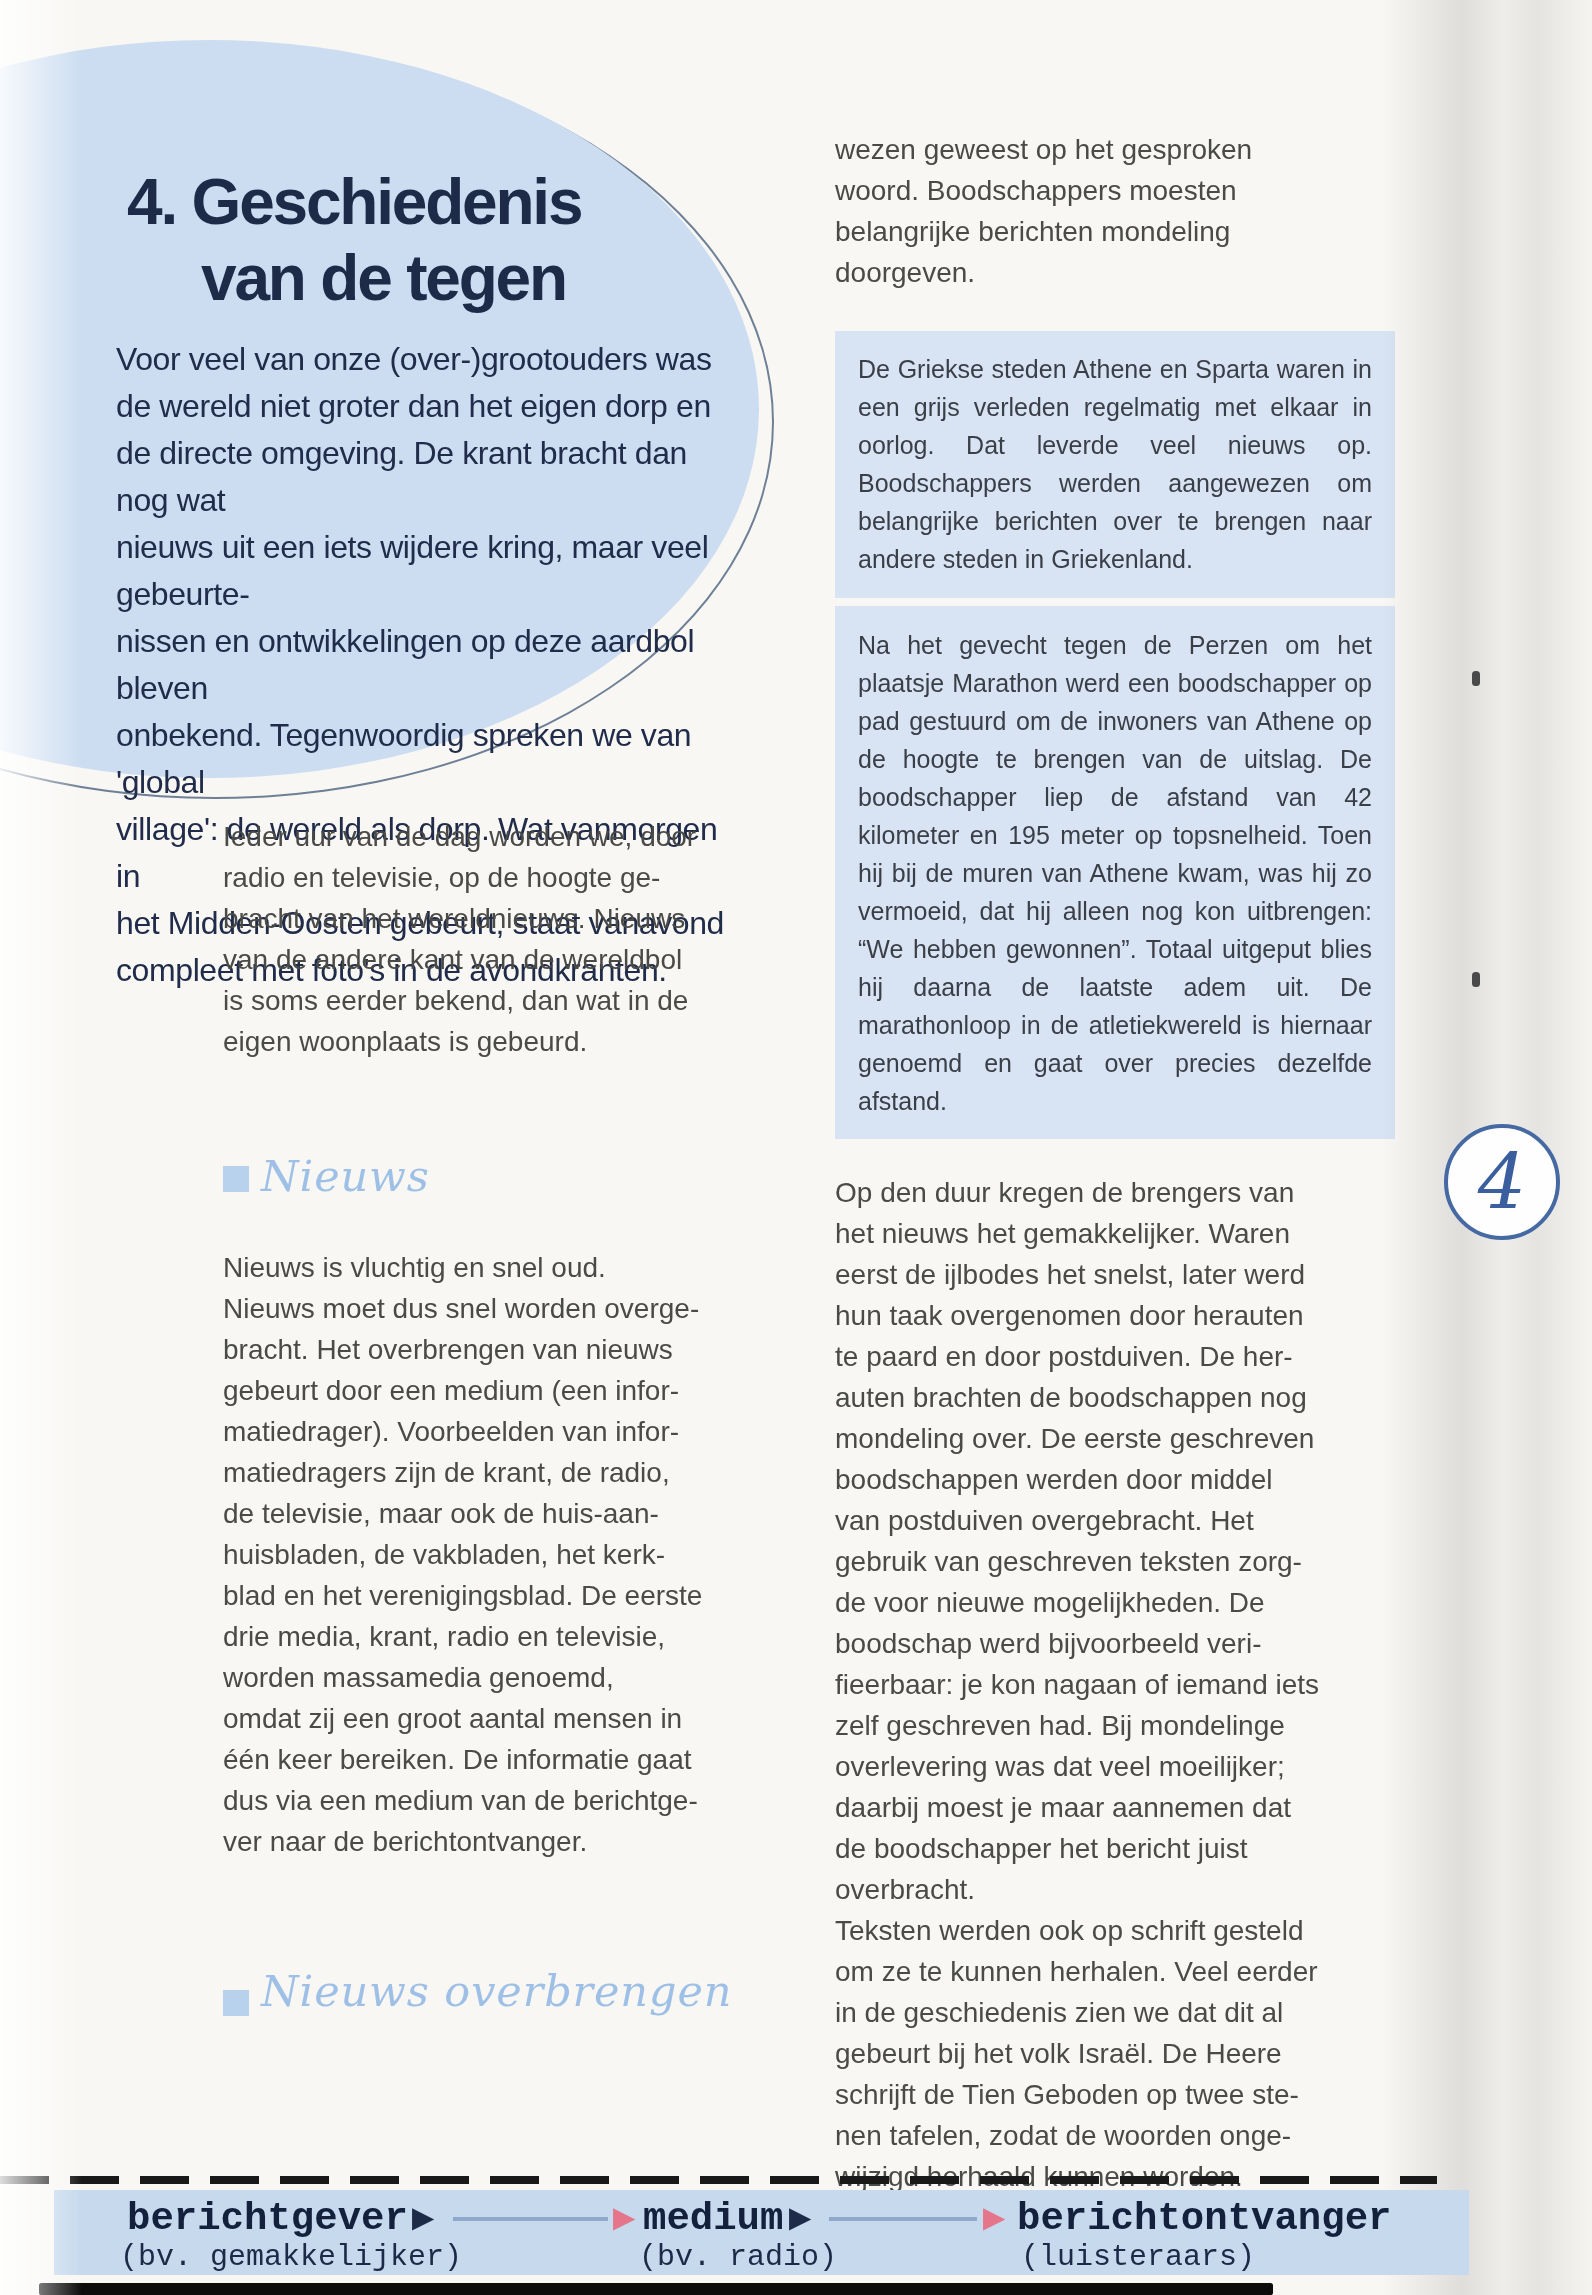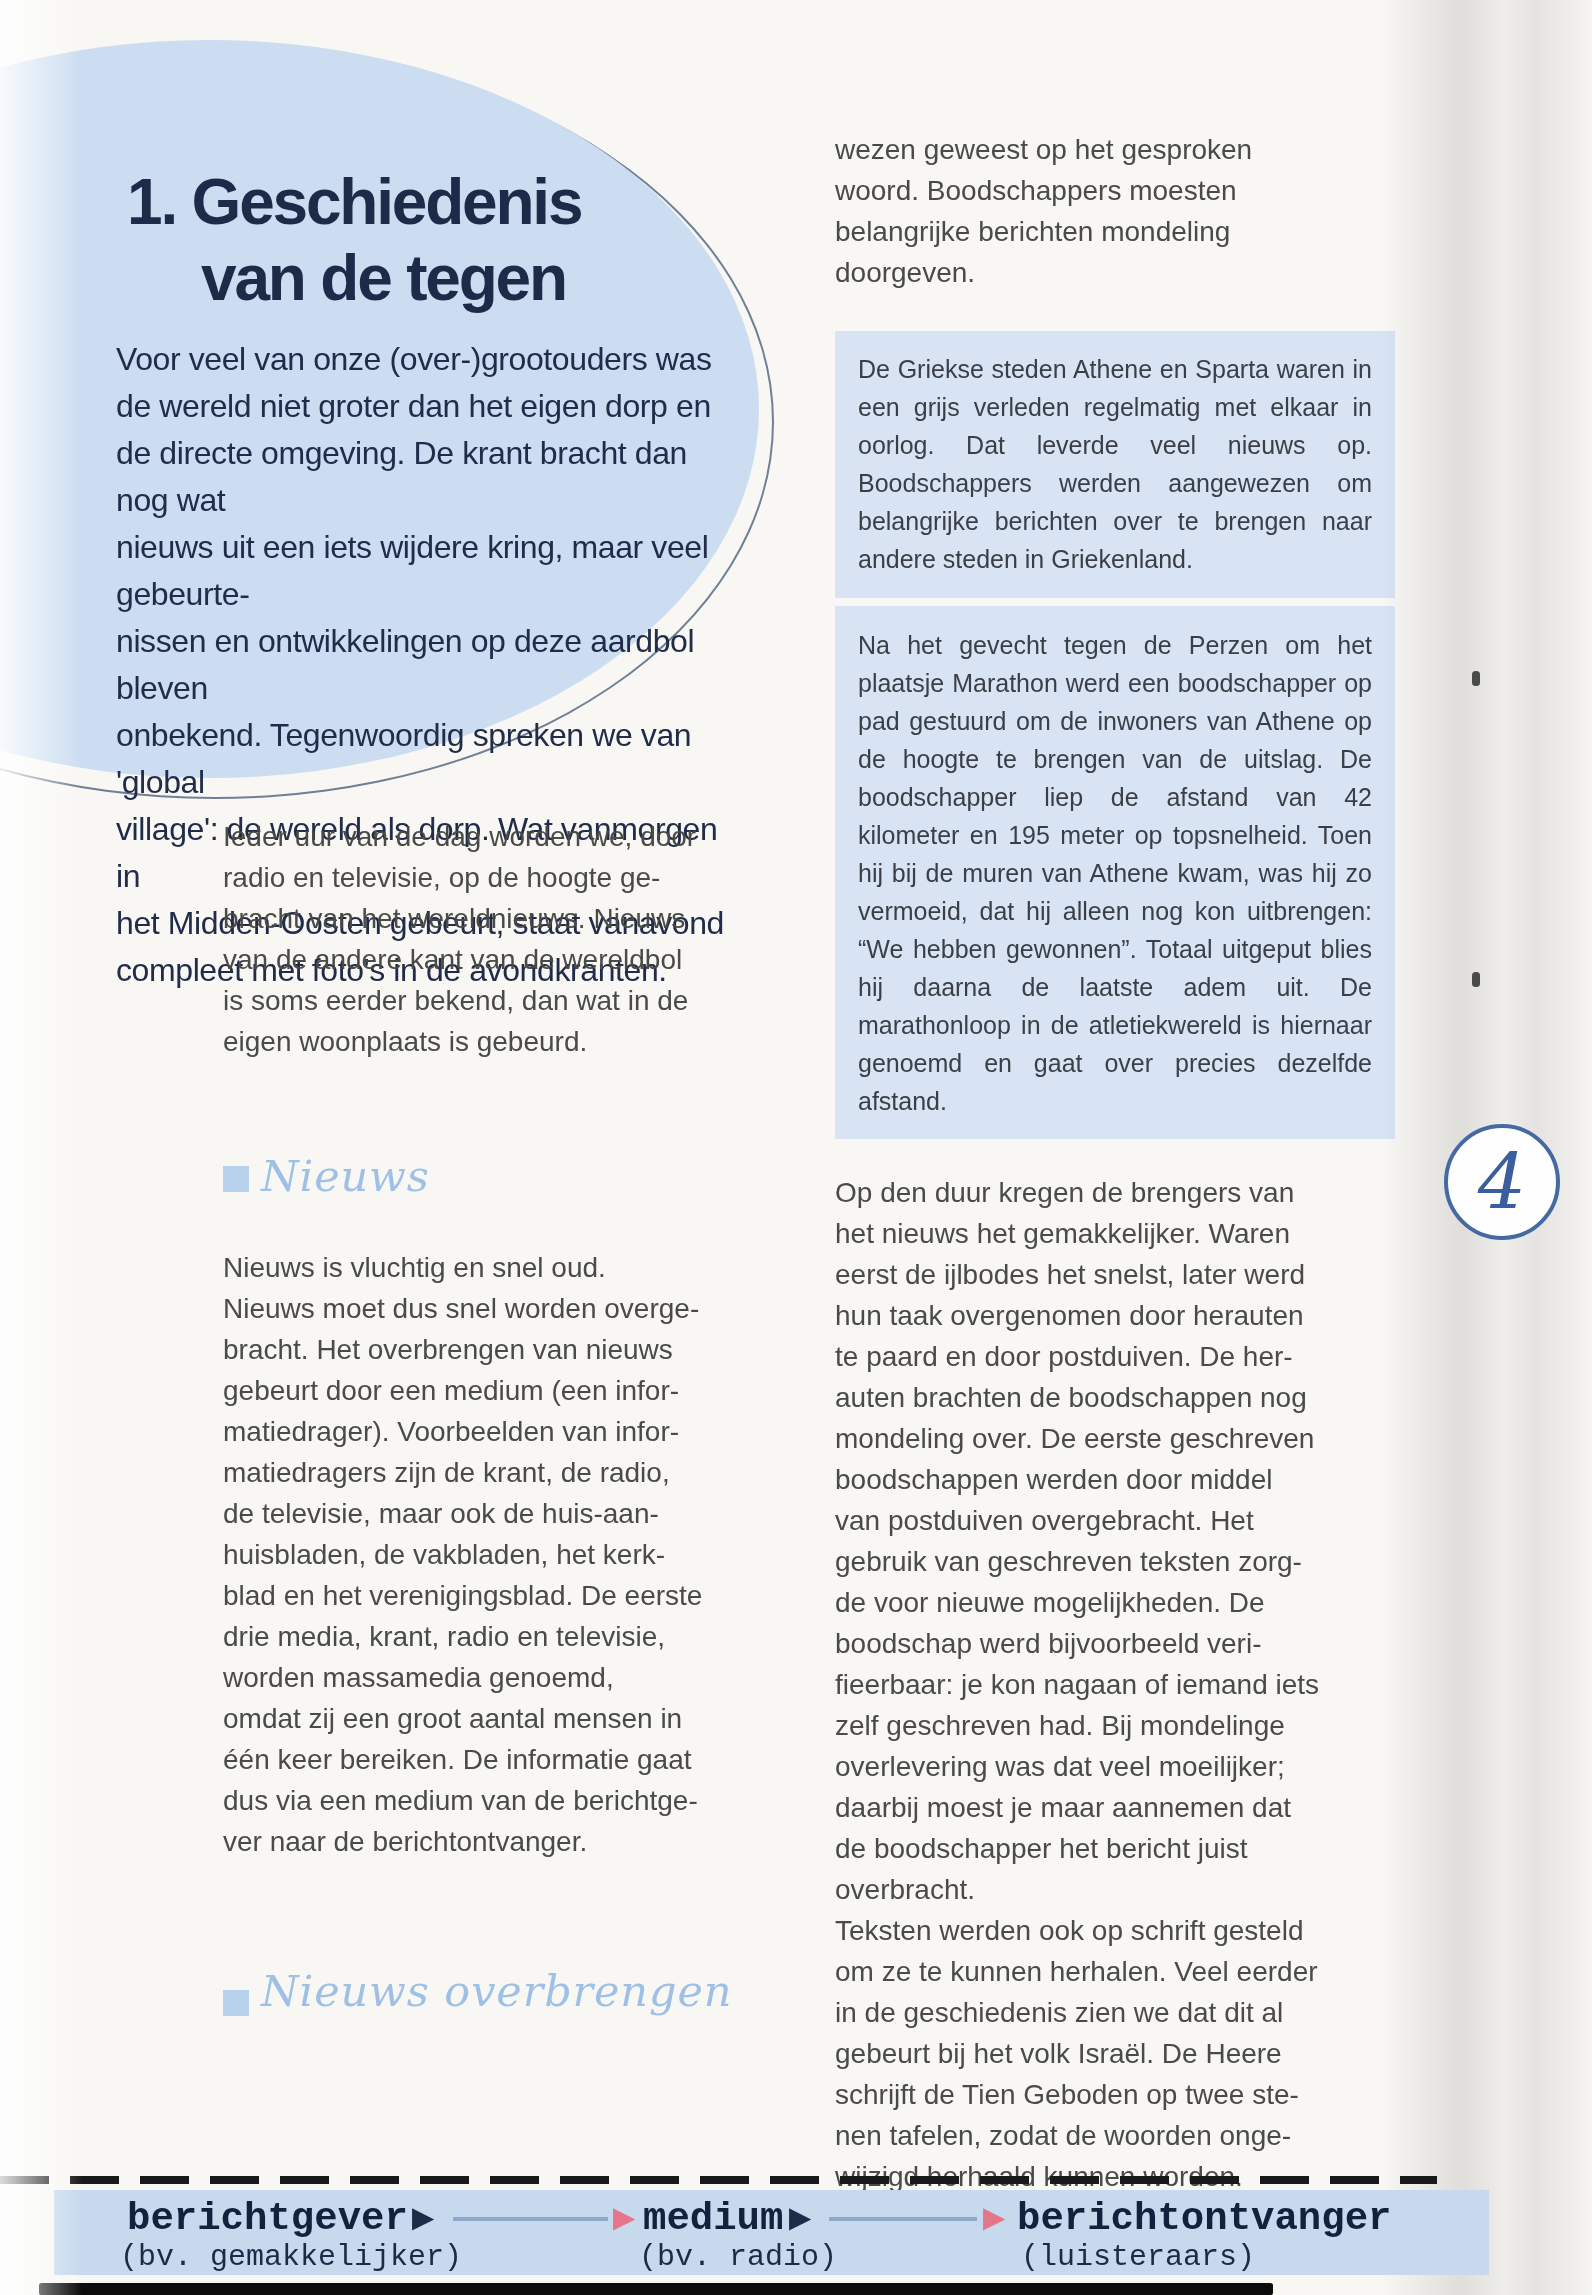--- a/index.html
+++ b/index.html
@@ -55,21 +55,21 @@
   
   .page-circle{position:absolute;left:1444px;top:1124px;width:116px;height:116px;border-radius:50%;
     background:#fefefe;border:4.3px solid #4569a3;box-sizing:border-box;z-index:10;
     display:flex;align-items:center;justify-content:center;}
   .page-circle span{font-family:"DejaVu Serif", serif;font-style:italic;
     color:#3b5e9f;font-size:76px;line-height:1;}
 
   
   .dash-line{position:absolute;left:0;top:2176px;width:1437px;height:7.8px;z-index:8;
     background:repeating-linear-gradient(90deg,#191919 0 49px, transparent 49px 70px);}
-  .footer-bar{position:absolute;left:54px;top:2190px;width:1415px;height:85px;background:#c6d9ed;z-index:7;padding-left:20px;}
+  .footer-bar{position:absolute;left:54px;top:2190px;width:1415px;height:85px;background:#c6d9ed;z-index:7;}
   .term{position:absolute;top:7px;font-family:"Liberation Mono", monospace;font-weight:bold;
     font-size:39px;color:#14213d;letter-spacing:0;white-space:nowrap;}
   .sub{position:absolute;top:50px;font-family:"Liberation Mono", monospace;
     font-size:30px;color:#1b2a47;white-space:nowrap;}
   .t1{left:73px;} .t2{left:589px;} .t3{left:963px;}
   .s1{left:66px;} .s2{left:585px;} .s3{left:967px;}
   .arr{position:absolute;top:10.4px;font-size:29px;line-height:35px;}
   .arr.dark{color:#1d2b49;} .arr.pink{color:#e5758b;}
   .a1{left:358px;} .a2{left:559px;} .a3{left:735px;} .a4{left:929px;}
   .conn{position:absolute;top:27px;height:4.3px;background:#8fa9cc;}
@@ -82,21 +82,21 @@
 
 <div>
 
   <div class="edge-left"></div>
   <div class="edge-right"></div>
   <div class="speck s1"></div>
   <div class="speck s2"></div>
 
   <div class="oval-ring"></div>
   <div class="oval-fill"></div>
-  <h1 class="oval-title"><span class="l1">1. Geschiedenis</span><span class="l2">van de tegen</span></h1>
+  <h1 class="oval-title"><span class="l1">4. Geschiedenis</span><span class="l2">van de tegen</span></h1>
   <p class="oval-text">Voor veel van onze (over-)grootouders was
 de wereld niet groter dan het eigen dorp en
 de directe omgeving. De krant bracht dan nog wat
 nieuws uit een iets wijdere kring, maar veel gebeurte-
 nissen en ontwikkelingen op deze aardbol bleven
 onbekend. Tegenwoordig spreken we van 'global
 village': de wereld als dorp. Wat vanmorgen in
 het Midden-Oosten gebeurt, staat vanavond
 compleet met foto's in de avondkranten.</p>
 

